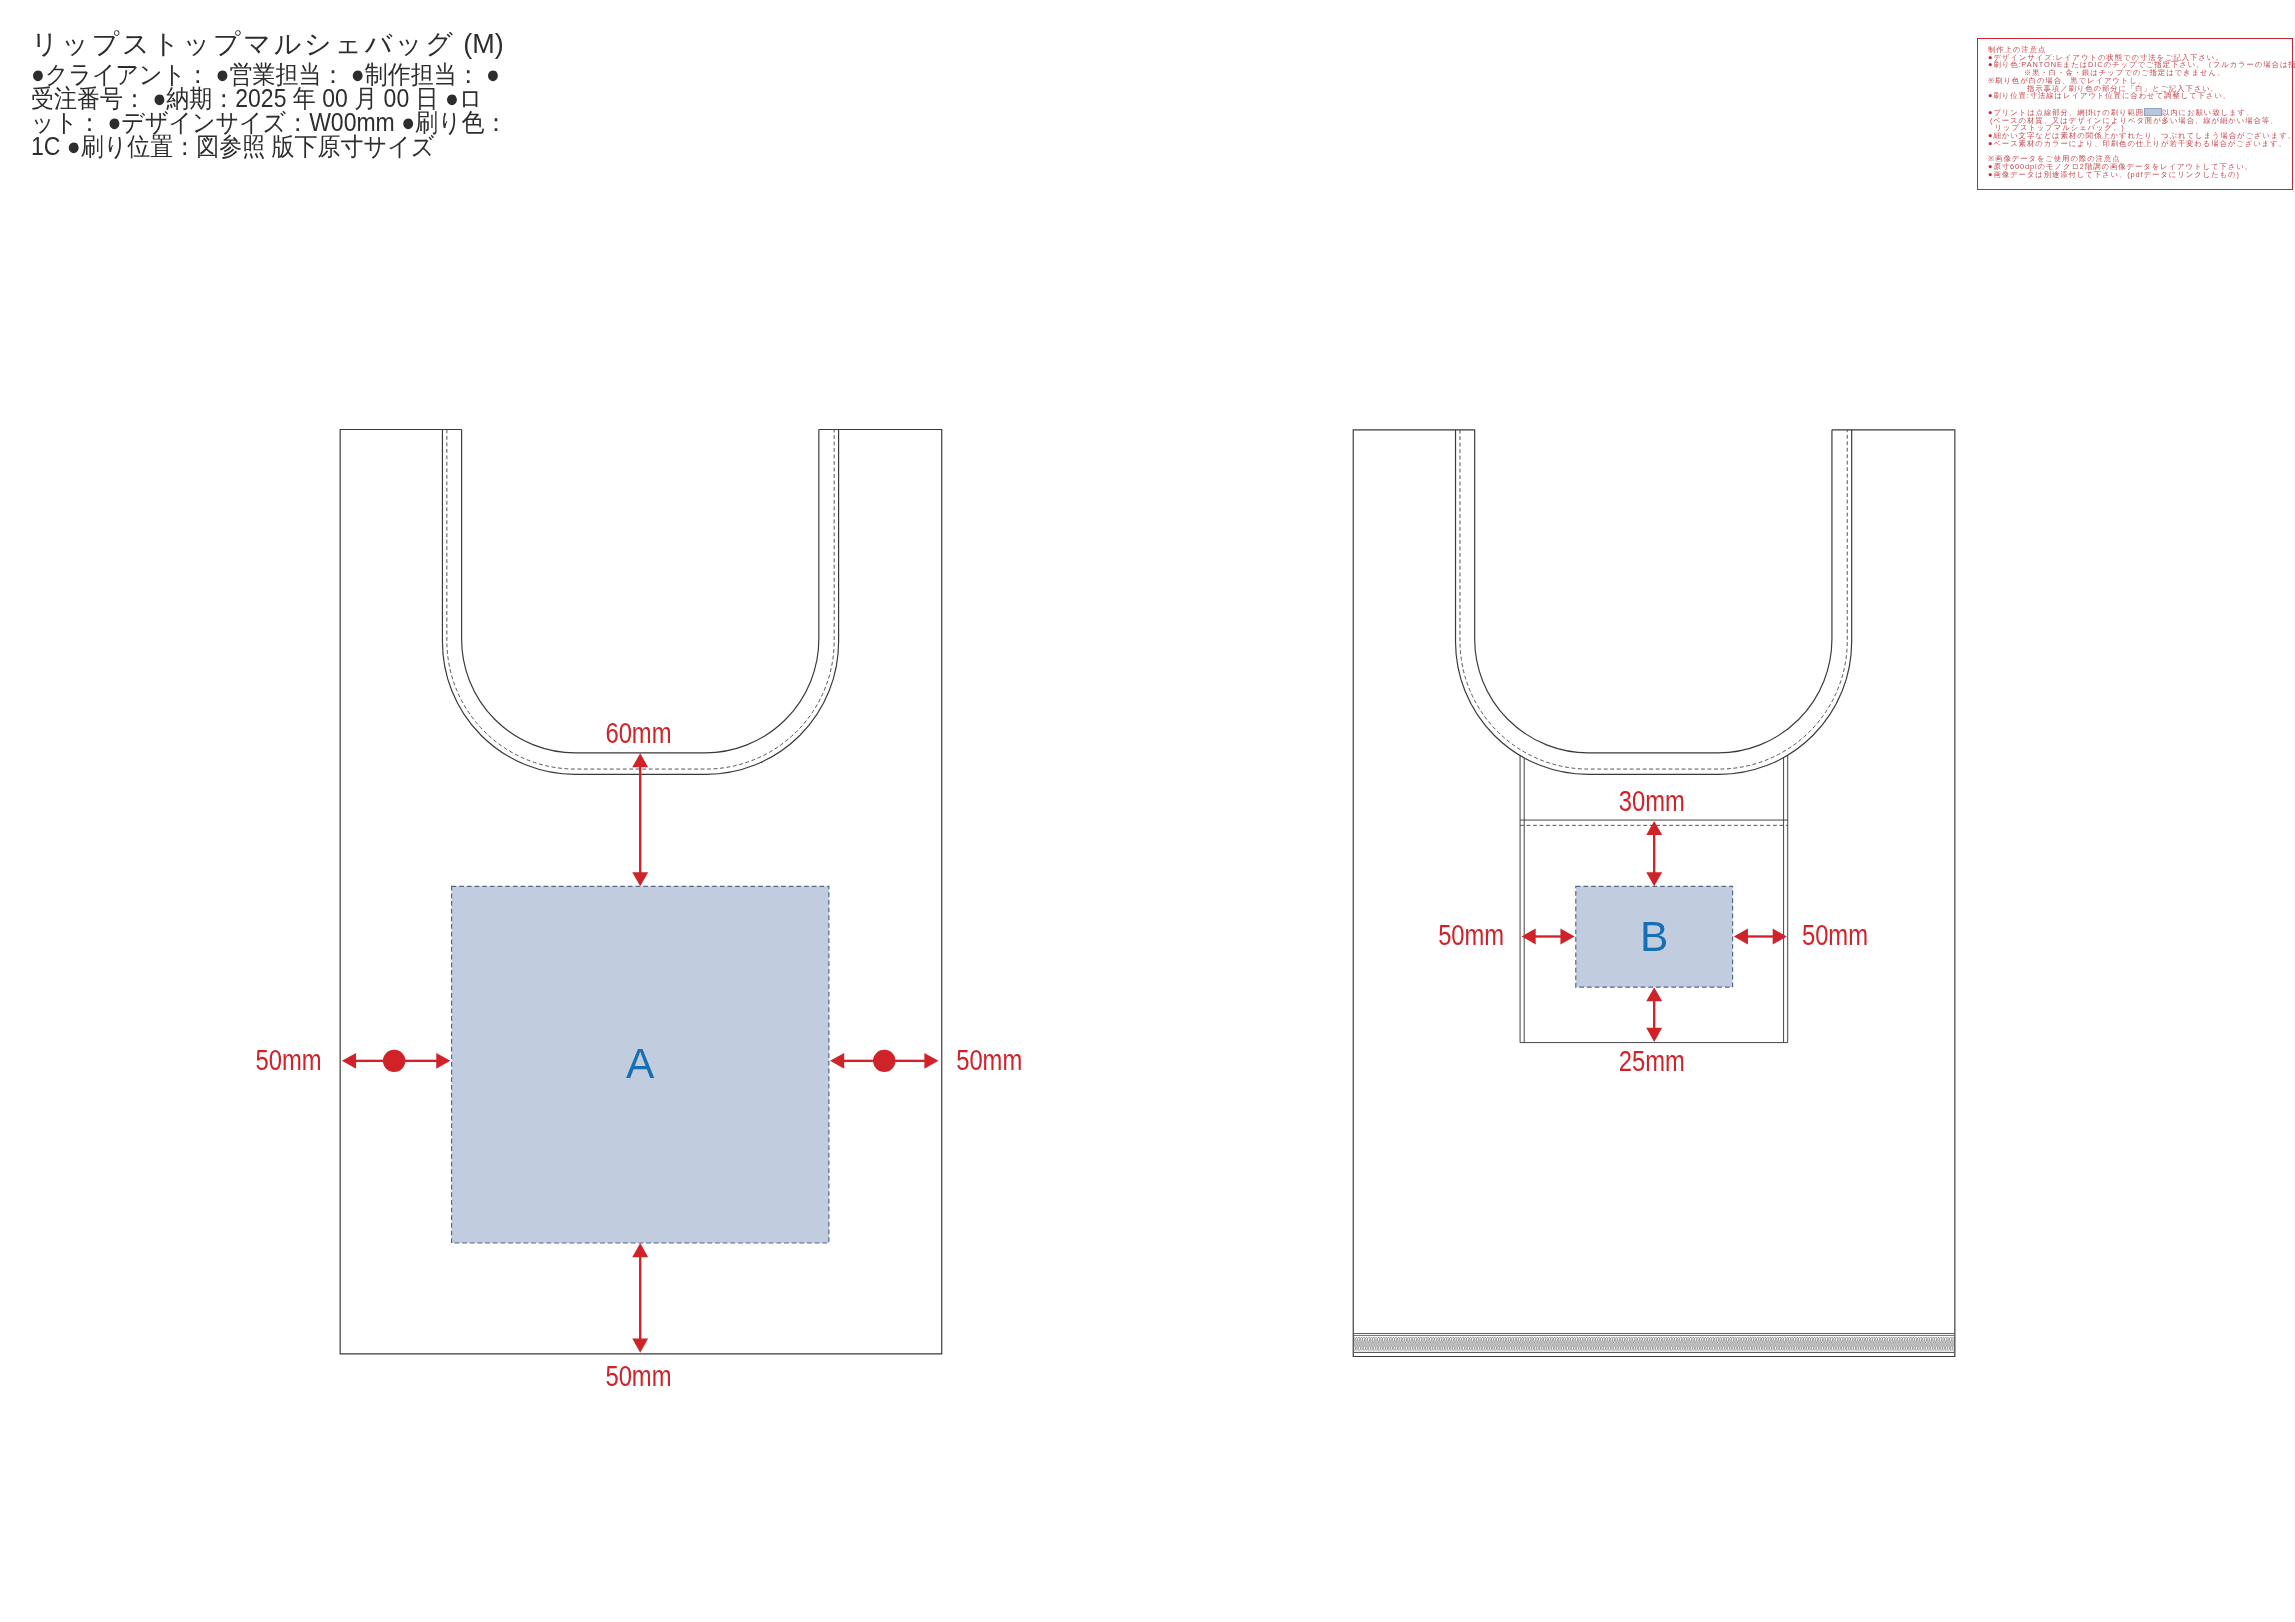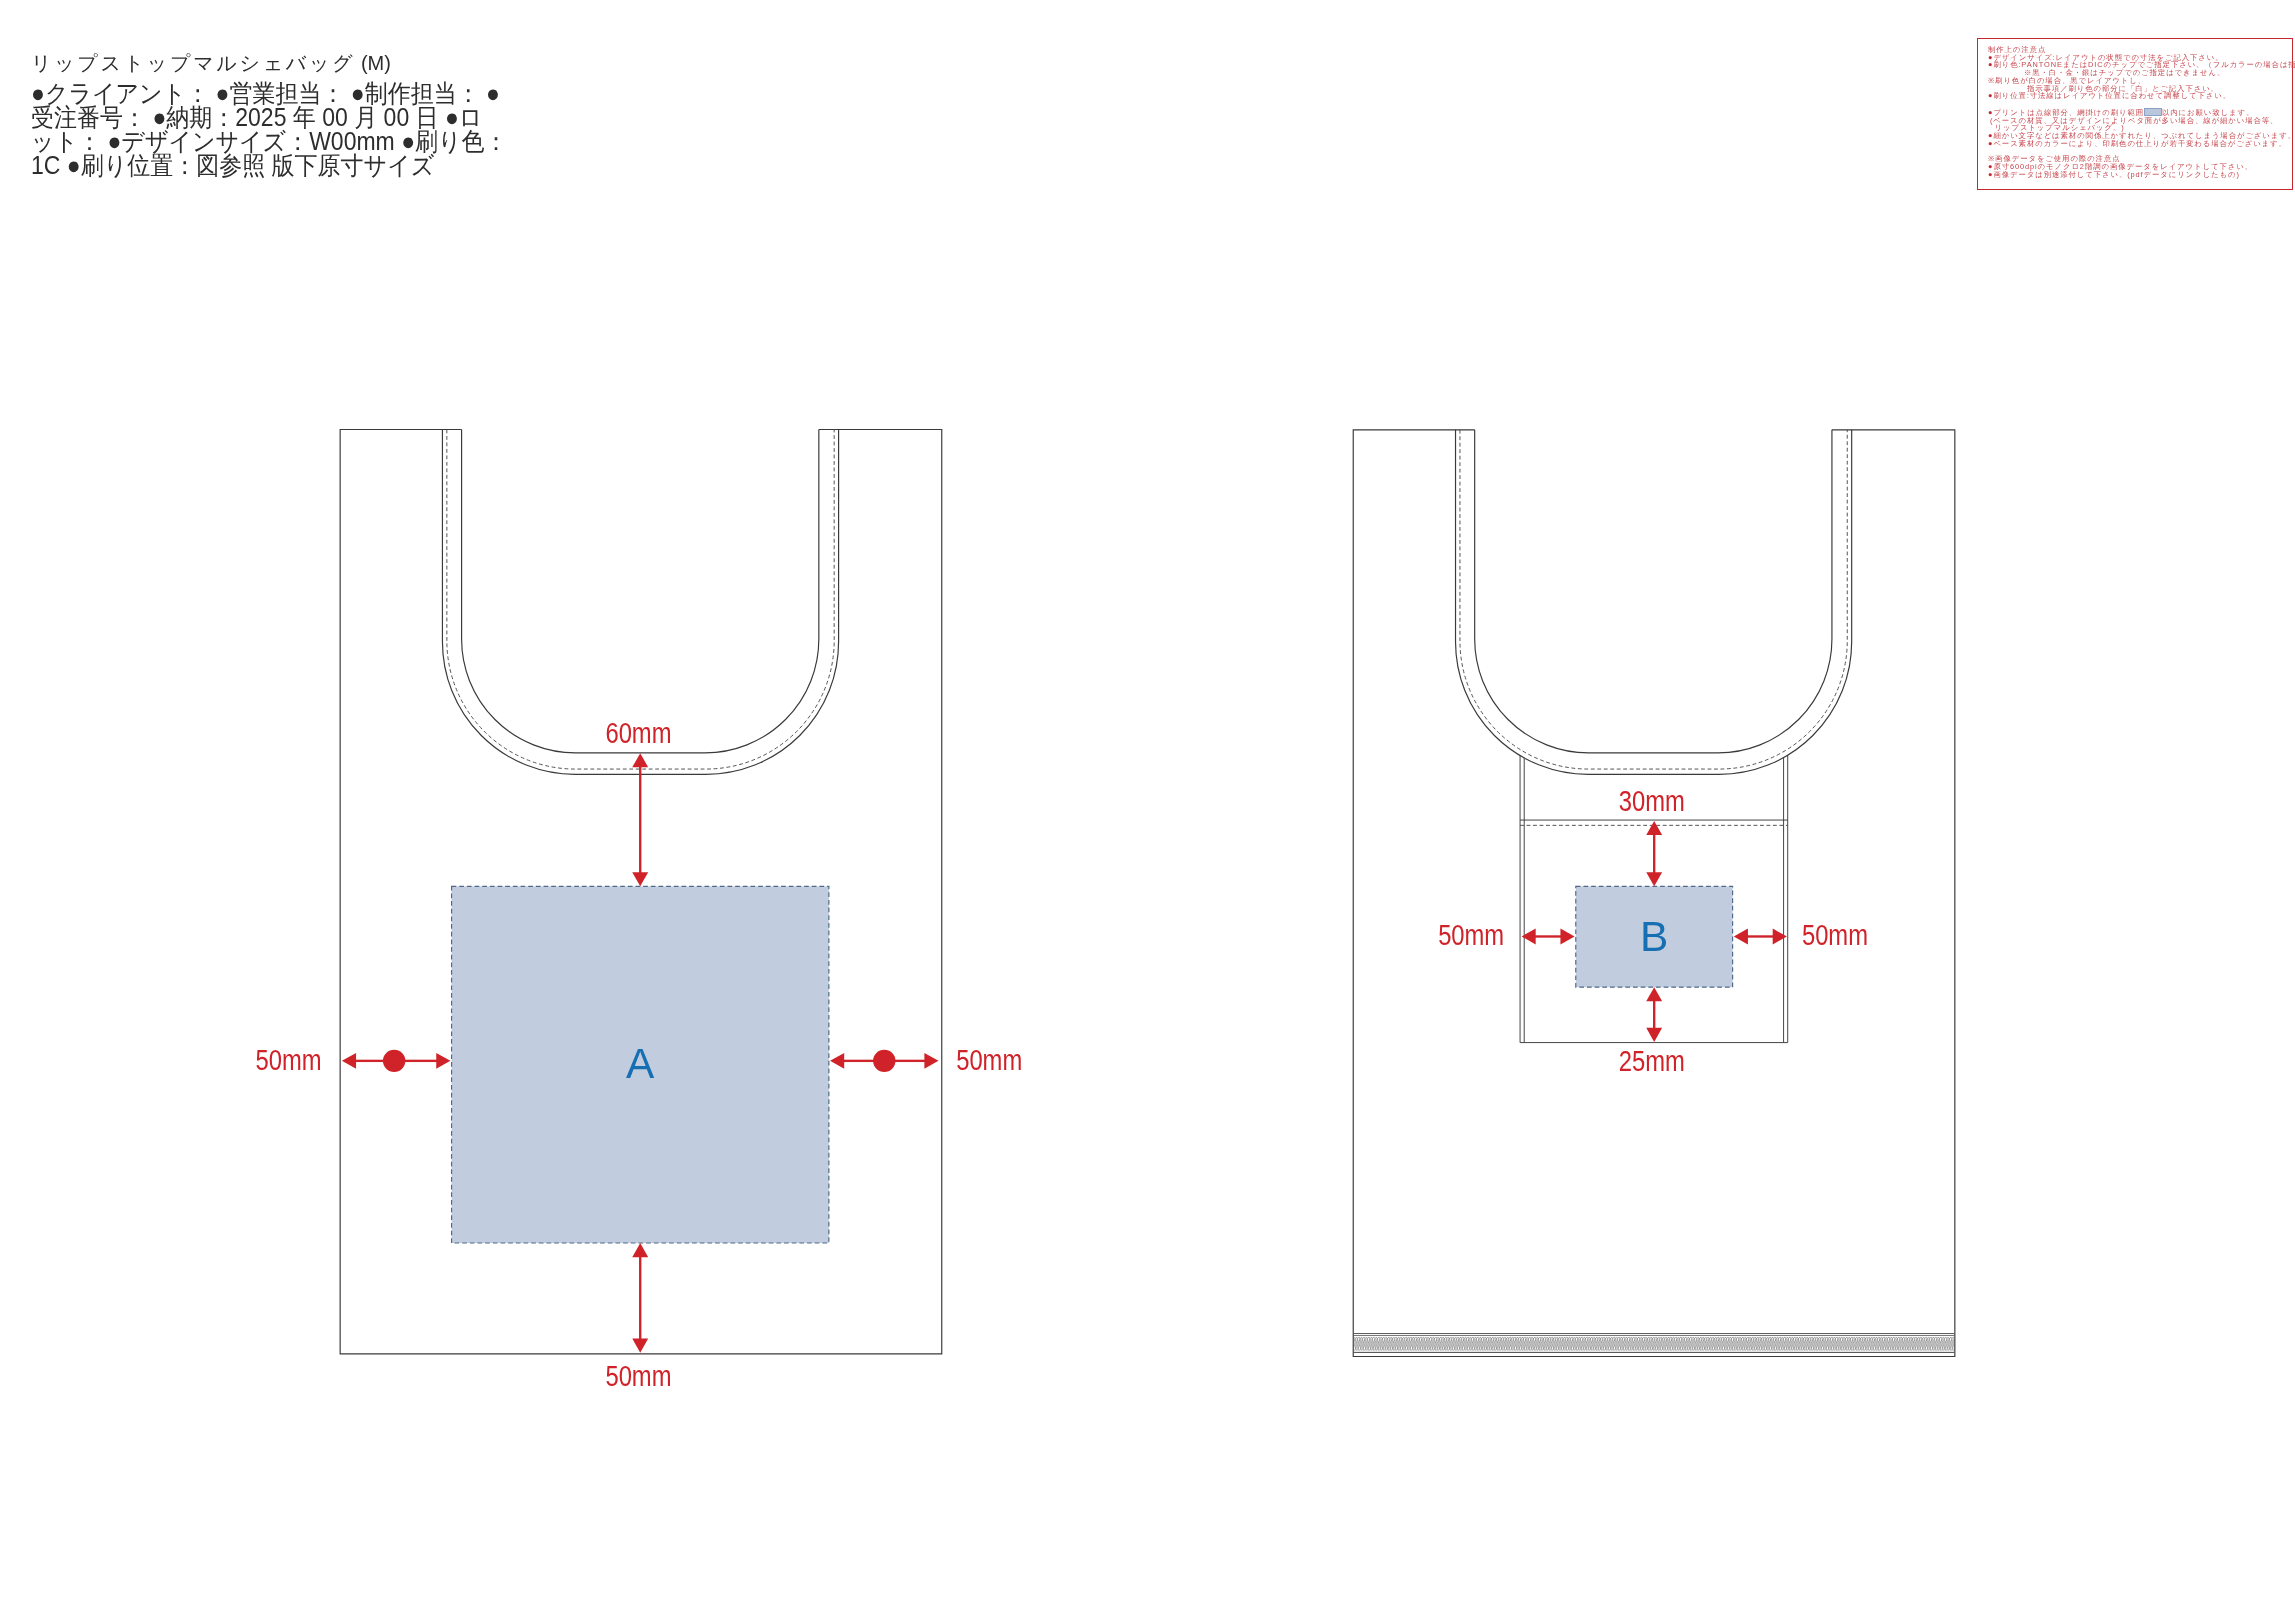--- a/index.html
+++ b/index.html
@@ -6,21 +6,21 @@
 .j1{letter-spacing:2.7px;}
 .j2{letter-spacing:0px;}
 .j3{letter-spacing:0px;}
 .j4{letter-spacing:0px;}
 </style></head>
 <body>
 <div id="page">
 
 <div style="position:absolute;left:31px;top:32px;color:#2d2d2d;">
 
-  <div style="font-size:20px;line-height:25px;white-space:nowrap;margin-top:19px;"><span class="j1">リップストップマルシェバッグ</span> (M)</div>
+  <div style="font-size:27px;line-height:25px;white-space:nowrap;"><span class="j1">リップストップマルシェバッグ</span> (M)</div>
 
   <div style="font-size:25px;line-height:24px;margin-top:5.3px;white-space:nowrap;transform:scaleX(0.92);transform-origin:left top;">
     <span class="j2">●クライアント： ●営業担当： ●制作担当： ●</span><br>
     <span class="j2">受注番号： ●納期：</span>2025 <span class="j2">年</span> 00 <span class="j2">月</span> 00 <span class="j2">日</span> <span class="j2">●ロ</span><br>
     <span class="j2">ット： ●デザインサイズ：</span>W00mm <span class="j2">●刷り色：</span><br>
     1C <span class="j2">●刷り位置：図参照 版下原寸サイズ</span>
   </div>
 </div>
 
 <div style="position:absolute;left:1977px;top:38px;width:316px;height:152px;border:1.8px solid #c32830;box-sizing:border-box;">

